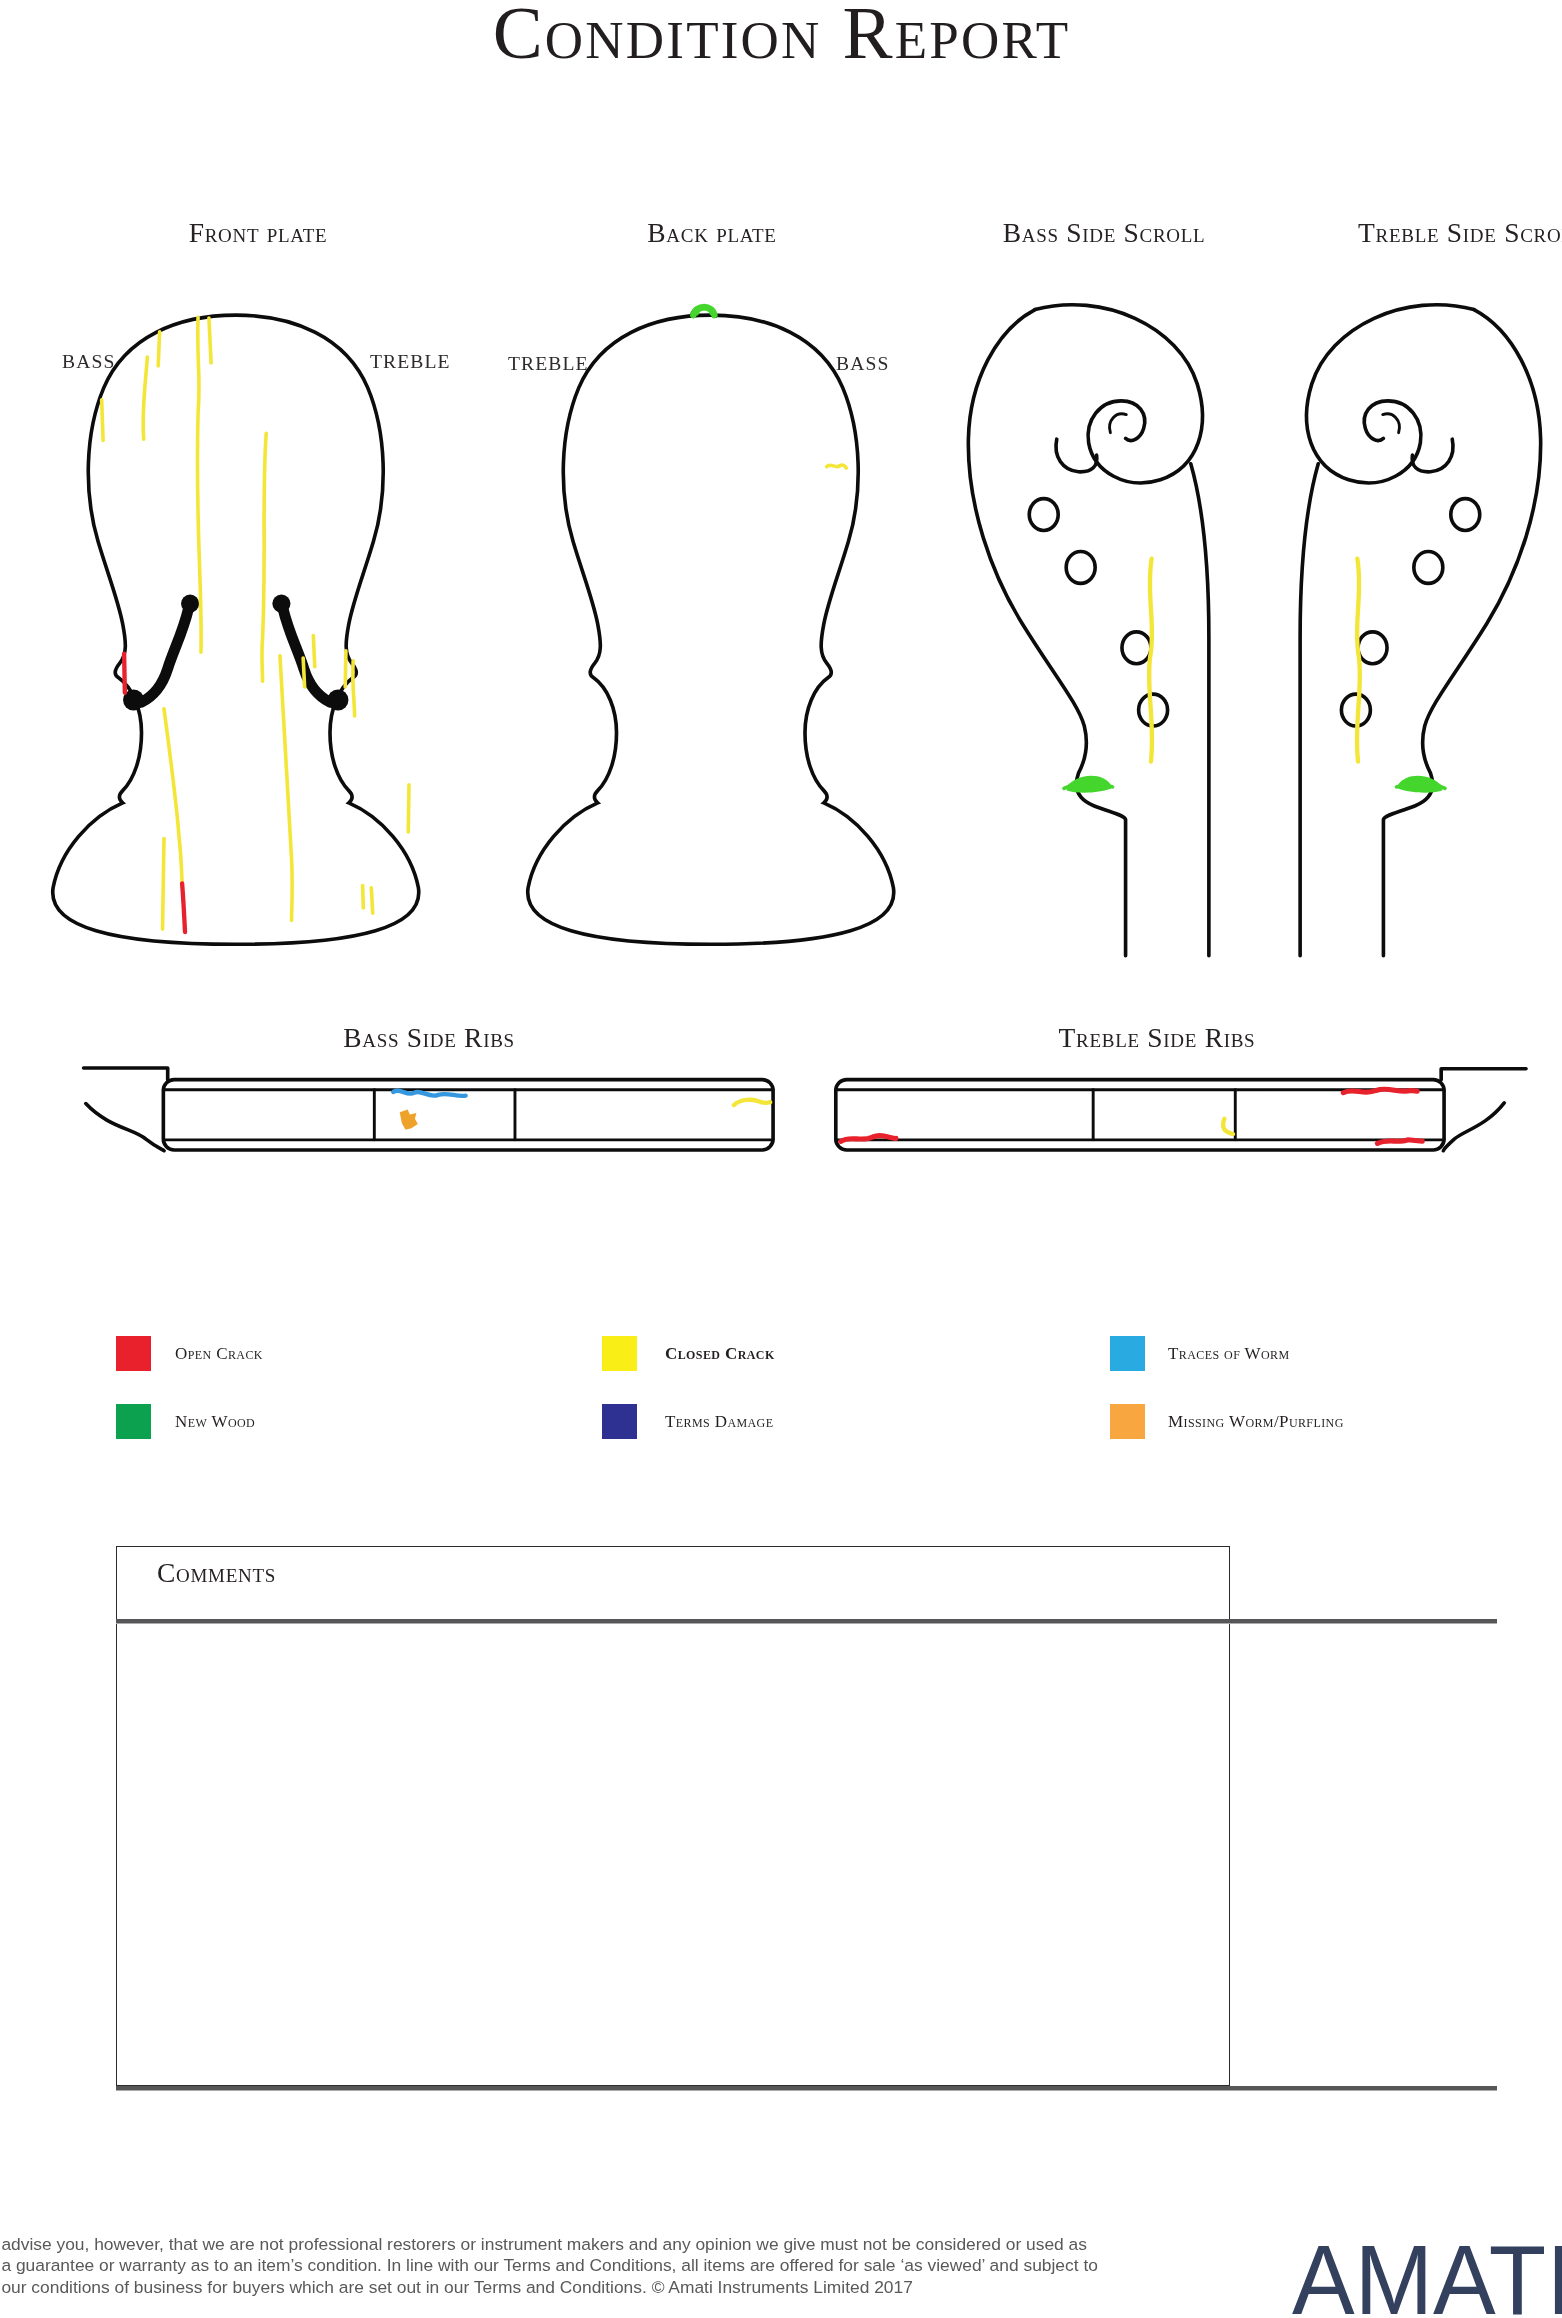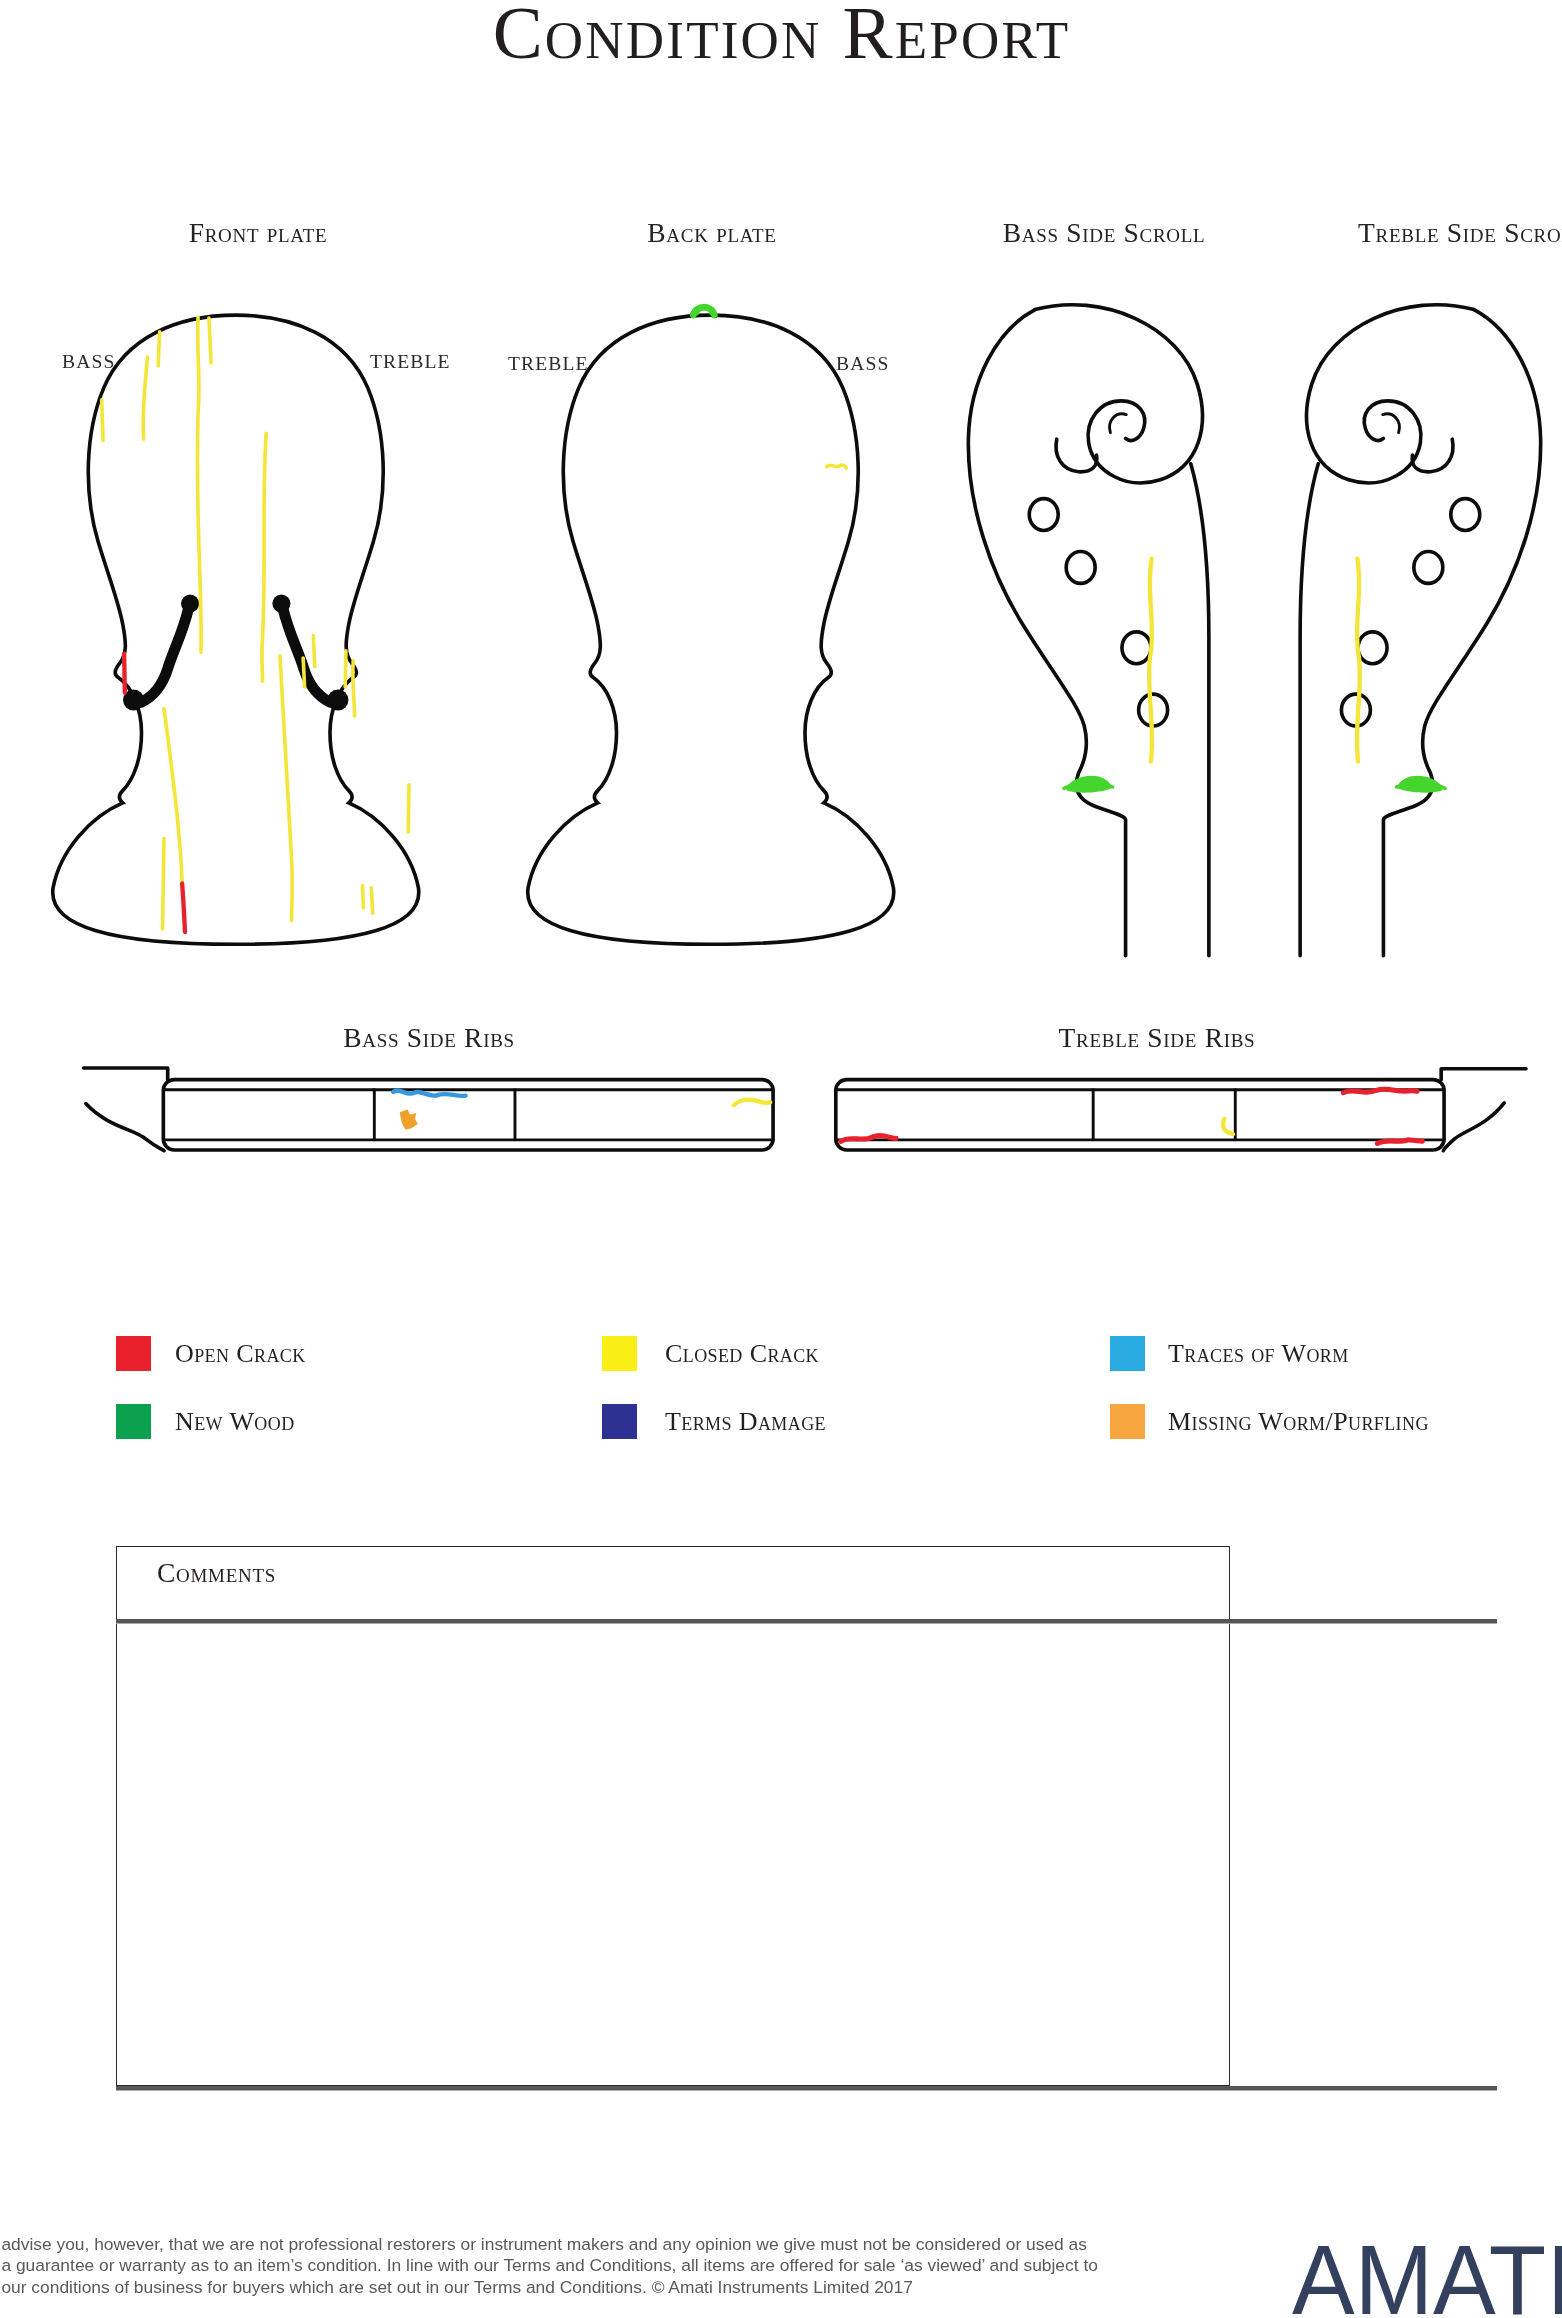--- a/index.html
+++ b/index.html
@@ -21,24 +21,24 @@
     font-family:"Liberation Serif",serif;font-size:19.6px;letter-spacing:1.1px;
     color:#2f2b2c;white-space:nowrap;
   }
   svg{position:absolute;overflow:visible;}
   .ol{fill:none;stroke:#0c0c0c;stroke-width:5;stroke-linecap:round;stroke-linejoin:round;}
   .thin{stroke-width:4;}
   .mark{fill:none;stroke-linecap:round;stroke-linejoin:round;}
   
   .legend-swatch{position:absolute;width:35px;height:35px;}
   .legend-label{
-    position:absolute;font-size:26px;letter-spacing:0.4px;color:#231f20;
+    position:absolute;font-size:17px;letter-spacing:0.4px;color:#231f20;
     white-space:nowrap;line-height:35px;
   }
-  .legend-label.bold{font-weight:normal;}
+  .legend-label.bold{font-weight:bold;}
   
   #comments-box{
     left:116px;top:1546px;width:1114px;height:540px;
     border:1.4px solid #2b2b2b;box-sizing:border-box;background:#ffffff;
   }
   #comments-heading{
     position:absolute;left:40px;top:10px;font-size:27.5px;letter-spacing:0.7px;color:#262122;
   }
   #comments-divider{
     position:absolute;left:-1.4px;top:72px;width:1381px;height:4.3px;background:#565658;

